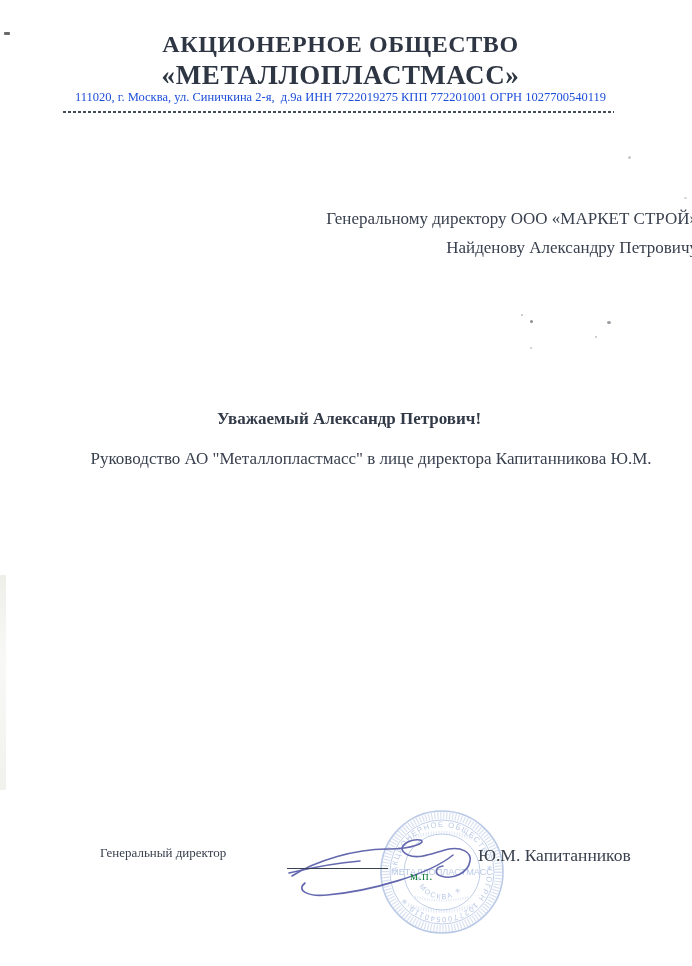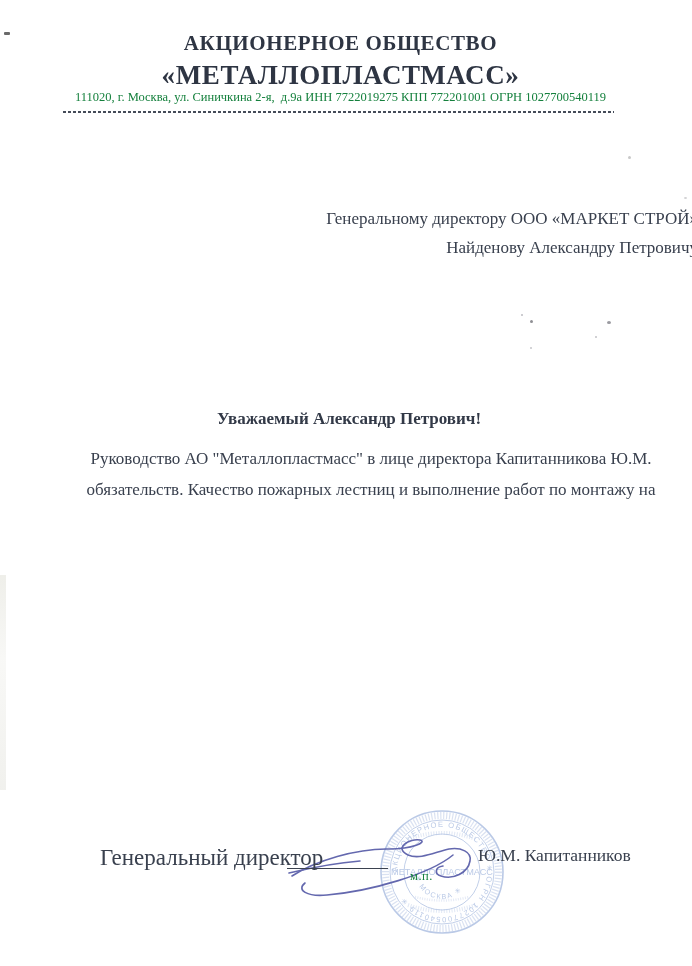--- a/index.html
+++ b/index.html
@@ -9,29 +9,29 @@
     width:692px;height:966px;
     background:#ffffff;
     overflow:hidden;
     font-family:"Liberation Serif","DejaVu Serif",serif;
     color:#333a47;
   }
   
   .letterhead{position:absolute;left:0;top:0;width:681px;text-align:center;}
   .org-type{
     position:absolute;left:0;top:31px;width:100%;
-    font-size:21px;font-weight:bold;letter-spacing:.6px;color:#2e3543;
+    font-size:24px;font-weight:bold;letter-spacing:.6px;color:#2e3543;
   }
   .org-name{
     position:absolute;left:0;top:60px;width:100%;
     font-size:27px;font-weight:bold;letter-spacing:.6px;color:#2e3543;
   }
   .address-line{
     position:absolute;left:0;top:90px;width:100%;
-    font-size:12.5px;color:#15803d;white-space:pre;
+    font-size:12.5px;color:#1d4ed8;white-space:pre;
   }
   .divider-dashed{
     position:absolute;left:63px;top:111px;width:551px;height:2px;
     background:repeating-linear-gradient(90deg,#454c59 0 3px,transparent 3px 5px);
   }
   
   .recipient{
     position:absolute;top:204px;right:-6px;
     text-align:right;font-size:17px;line-height:29px;color:#39404e;
     white-space:nowrap;
@@ -40,21 +40,21 @@
   .salutation{
     position:absolute;left:0;top:409px;width:698px;text-align:center;
     font-size:17px;font-weight:bold;color:#323947;
   }
   .body-par{
     position:absolute;left:83px;top:443px;width:576px;
     font-size:17px;line-height:31px;text-align:center;color:#39404e;
   }
   .body-par .line{white-space:nowrap;}
   
-  .sig-label{position:absolute;left:100px;top:845px;font-size:23px;color:#39404e;text-align:right;}
+  .sig-label{position:absolute;left:100px;top:845px;font-size:13px;color:#39404e;text-align:right;}
   .sig-name{position:absolute;left:478px;top:845px;font-size:17.5px;color:#39404e;white-space:nowrap;}
   .sig-line{position:absolute;left:287px;top:868px;width:101px;height:1px;background:#3b424f;}
   .seal-note{position:absolute;left:410px;top:869px;font-size:12.5px;letter-spacing:.5px;color:#15803d;}
   .stamp-svg{position:absolute;left:375px;top:805px;opacity:.8;}
   .signature-svg{position:absolute;left:265px;top:830px;}
   
   .speck{position:absolute;border-radius:50%;}
   .edge-streak{
     position:absolute;left:0;top:575px;width:6px;height:215px;
     background:linear-gradient(180deg,rgba(190,190,170,.25),rgba(200,200,185,.12) 40%,rgba(190,190,175,.22));
@@ -74,21 +74,20 @@
 
   <div class="recipient">
     <div>Генеральному директору ООО «МАРКЕТ СТРОЙ»</div>
     <div>Найденову Александру Петровичу</div>
   </div>
 
   <div class="salutation">Уважаемый Александр Петрович!</div>
 
   <div class="body-par">
     <div class="line">Руководство АО "Металлопластмасс" в лице директора Капитанникова Ю.М.</div>
-    <div class="line">обязательств. Качество пожарных лестниц и выполнение работ по монтажу на</div>
   </div>
 
   <svg class="stamp-svg" width="134" height="134" viewBox="0 0 134 134">
     <g fill="none" stroke="#a9bce0">
       <circle cx="67" cy="67" r="61" stroke-width="1.6"></circle>
       <circle cx="67" cy="67" r="56.5" stroke-width="7" stroke-dasharray="1.2 1.8" opacity="0.55"></circle>
       <circle cx="67" cy="67" r="52" stroke-width="0.9"></circle>
       <circle cx="67" cy="67" r="38" stroke-width="0.9"></circle>
       <path d="M 33 34 Q 67 22 101 34" stroke-width="4" stroke-dasharray="1 1.6" opacity="0.45"></path>
       <path d="M 33 100 Q 67 112 101 100" stroke-width="4" stroke-dasharray="1 1.6" opacity="0.45"></path>

